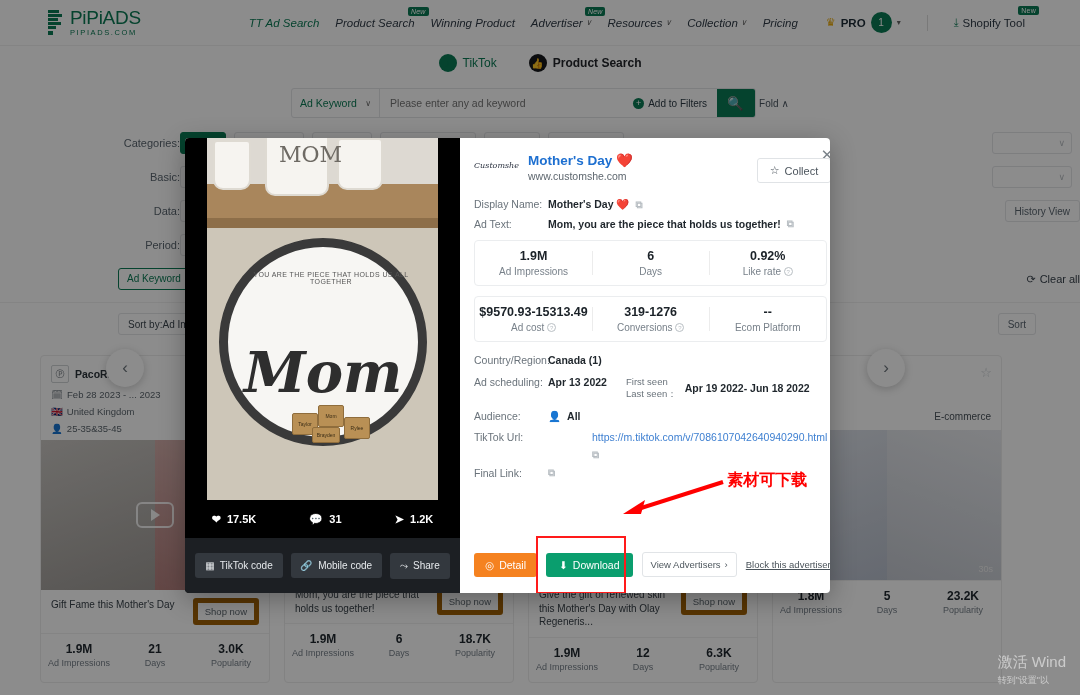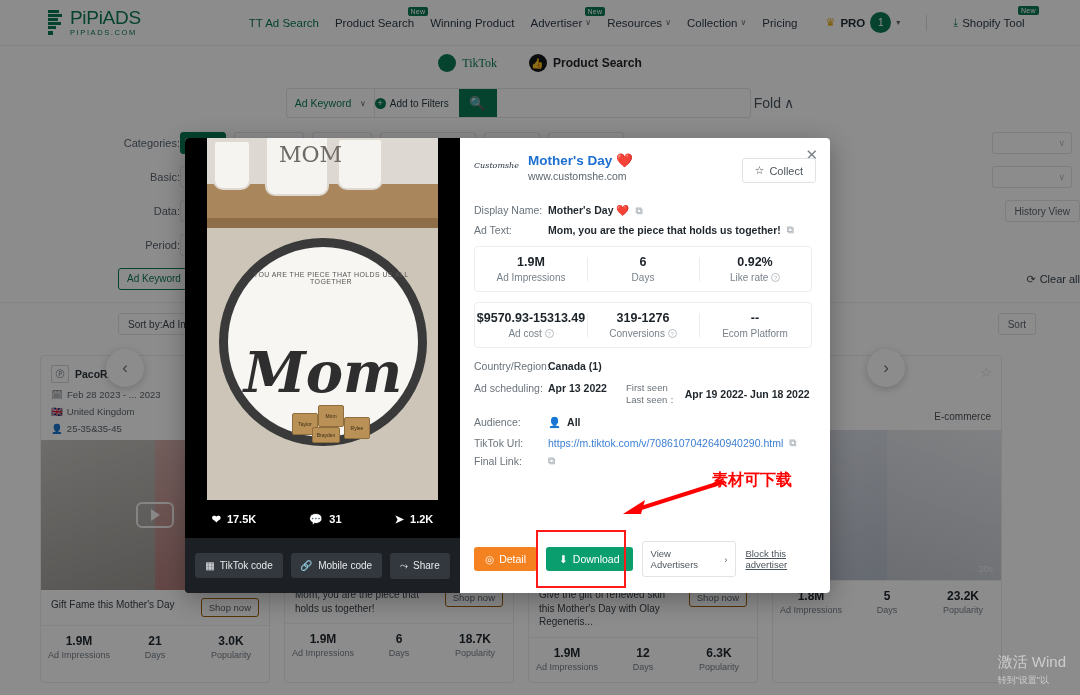--- a/index.html
+++ b/index.html
@@ -22,21 +22,21 @@
   .logo { display:flex; align-items:center; margin-left:48px; }
   .logo-mark { width:16px; height:26px; position:relative; margin-right:6px; }
   .logo-mark i { position:absolute; left:0; background:#0a7a54; display:block; }
   .logo-txt { line-height:1; }
   .logo-main { font-size:19px; font-weight:normal; color:#0a7a54; letter-spacing:-0.3px; }
   .logo-sub { font-size:7.5px; color:#0a7a54; letter-spacing:1.6px; margin-top:2px; }
 
   .mainnav { display:flex; align-items:center; gap:16px; margin-left:108px; }
   .navitem {
     font-size:11.5px; color:#2f3a46; position:relative; white-space:nowrap; cursor:pointer;
-    display:flex; align-items:center; gap:3px;
+    display:flex; align-items:center; gap:3px;font-style:italic;
   }
   .navitem.active { color:#0a7a54; }
   .badge-new {
     position:absolute; top:-10px; right:-14px;
     background:#0a7a54; color:#fff; font-size:7px; padding:1px 3px; border-radius:2px;
     letter-spacing:0.2px;
   }
   .caret { font-size:8px; color:#666; }
 
   .pro-wrap { display:flex; align-items:center; gap:5px; margin-left:12px; }
@@ -47,33 +47,33 @@
     font-size:10px; display:flex; align-items:center; justify-content:center;
   }
   .vdiv { width:1px; height:16px; background:#dcdcdc; margin:0 10px; }
   .shopify { display:flex; align-items:center; gap:4px; position:relative; font-size:11.5px; color:#2f3a46; }
 
   
   .channels { height:34px; display:flex; align-items:center; justify-content:center; gap:32px; background:#fff; }
   .chan { display:flex; align-items:center; gap:6px; font-size:12px; cursor:pointer; }
   .chan-ic { width:18px; height:18px; border-radius:50%; display:flex; align-items:center; justify-content:center; color:#fff; font-size:10px; }
   .chan.tiktok .chan-ic { background:#0a7a54; }
-  .chan.tiktok span { color:#0a7a54;font-family:Liberation Serif, serif; }
+  .chan.tiktok span { color:#0a7a54; }
   .chan.prod .chan-ic { background:#17181c; }
   .chan.prod span { color:#23262b; font-weight:bold; }
 
   
   .searchrow { display:flex; justify-content:center; margin-top:8px; }
   .searchbox { display:flex; align-items:center; width:465px; height:30px; border:1px solid #e3e5e8; border-radius:3px; background:#fff; overflow:hidden;}
   .sel-kw { width:88px; height:100%; display:flex; align-items:center; justify-content:space-between; padding:0 8px; font-size:10.5px; color:#0a7a54; border-right:1px solid #e3e5e8; }
   .kw-input { flex:1; border:none; outline:none; font-size:10.5px; color:#9aa0a6; padding:0 10px; font-family:inherit; background:transparent;}
   .add-filters { display:flex; align-items:center; gap:4px; font-size:10px; color:#2c3a44; padding-right:10px; white-space:nowrap;}
   .plus-ic { width:11px; height:11px; border-radius:50%; background:#0a7a54; color:#fff; font-size:9px; line-height:11px; text-align:center; }
   .search-btn { width:38px; height:30px; background:#0a7a54; color:#fff; display:flex; align-items:center; justify-content:center; border:none; cursor:pointer;}
-  .fold { margin-left:3px; font-size:14px; color:#4a5560; display:flex; align-items:center; gap:3px; }
+  .fold { margin-left:3px; font-size:10px; color:#4a5560; display:flex; align-items:center; gap:3px; }
 
   
   .filters { margin-top:14px; padding-left:118px; }
   .frow { display:flex; align-items:center; margin-bottom:12px; height:22px; }
   .flabel { width:62px; font-size:11px; color:#5b6670;text-align:right; }
   .fbox { height:22px; border:1px solid #e3e5e8; border-radius:3px; margin-right:8px; background:#fff; }
   .fbox.green { background:#0a7a54; border-color:#0a7a54; }
   .fsel { height:22px; width:80px; border:1px solid #e3e5e8; border-radius:3px; margin-right:8px; background:#fff; display:flex; align-items:center; justify-content:flex-end; padding-right:6px; color:#b6bbc0; font-size:9px;}
   .pill { height:22px; border:1px solid #0a7a54; border-radius:3px; padding:0 8px; display:flex; align-items:center; font-size:10px; color:#0a7a54; }
   .ghostbtn { height:22px; border:1px solid #e3e5e8; border-radius:3px; padding:0 9px; display:flex; align-items:center; font-size:10px; color:#5b6670; background:#fff;}
@@ -96,21 +96,21 @@
   .playbtn {
     position:absolute; left:50%; top:50%; transform:translate(-50%,-50%);
     width:38px; height:26px; border:2px solid rgba(255,255,255,.85); border-radius:6px;
     display:flex; align-items:center; justify-content:center;
   }
   .playbtn:after { content:""; border-left:9px solid rgba(255,255,255,.9); border-top:6px solid transparent; border-bottom:6px solid transparent;}
   .dur { position:absolute; right:8px; bottom:6px; font-size:9px; color:#eee; }
   .ecom-lbl { position:absolute; right:10px; bottom:8px; font-size:10px; color:#4a535b; }
   .card-cta { display:flex; align-items:flex-start; justify-content:space-between; padding:8px 10px; gap:8px;}
   .cta-txt { font-size:10px; color:#39424a; line-height:1.35; }
-  .cta-btn { border:1px solid #a16207; border-radius:3px; font-size:9.5px; color:#5c666e; padding:3px 7px; white-space:nowrap;}
+  .cta-btn { border:5px solid #a16207; border-radius:3px; font-size:9.5px; color:#5c666e; padding:3px 7px; white-space:nowrap;}
   .stats { display:flex; border-top:1px solid #f1f1f1; padding:8px 0 10px 0; }
   .stat { flex:1; text-align:center; }
   .stat-v { font-size:12px; font-weight:bold; color:#1f272e; }
   .stat-l { font-size:9px; color:#77808a; margin-top:2px; }
 
   
   .navarrow {
     position:absolute; width:38px; height:38px; border-radius:50%; background:#fff;
     box-shadow:0 2px 8px rgba(0,0,0,.2); display:flex; align-items:center; justify-content:center;
     color:#6d757c; font-size:17px; z-index:30;
@@ -272,20 +272,21 @@
         <span>Product Search</span>
       </div>
     </div>
 
     <div class="searchrow">
       <div class="searchbox">
         <div class="sel-kw">
           <span>Ad Keyword</span>
           <span class="caret">∨</span>
         </div>
+        <input class="kw-input" value="" placeholder="Please enter any ad keyword" style="">
         <div class="add-filters">
           <span class="plus-ic">+</span>
           <span>Add to Filters</span>
         </div>
         <button class="search-btn">
           <span>🔍</span>
         </button>
       </div>
       <div class="fold">
         <span>Fold</span>
@@ -562,21 +563,21 @@
         <div>
           <div class="brand-title">Mother's Day ❤️</div>
           <div class="brand-url">www.customshe.com</div>
         </div>
       </div>
       <div class="collect">
         <span>☆</span>
         <span>Collect</span>
       </div>
 
-      <div class="kvrow" style="margin-top:22px;">
+      <div class="kvrow" style="margin-top:16px;">
         <div class="k">Display Name:</div>
         <div class="v">
           <span>Mother's Day ❤️</span>
           <span class="copy-ic">⧉</span>
         </div>
       </div>
       <div class="kvrow">
         <div class="k">Ad Text:</div>
         <div class="v">
           <span>Mom, you are the piece that holds us together!</span>
@@ -639,21 +640,21 @@
       </div>
 
       <div class="kvrow" style="margin-top:10px;">
         <div class="k">Audience:</div>
         <div class="v">
           <span>👤</span>
           <span>All</span>
         </div>
       </div>
 
-      <div class="kvrow" style="margin-top:8px;">
+      <div class="kvrow" style="margin-top:8px;gap:44px;">
         <div class="k">TikTok Url:</div>
         <div class="v">
           <span class="link-blue">https://m.tiktok.com/v/7086107042640940290.html</span>
           <span class="copy-ic">⧉</span>
         </div>
       </div>
 
       <div class="kvrow" style="margin-top:6px;">
         <div class="k">Final Link:</div>
         <div class="v">

